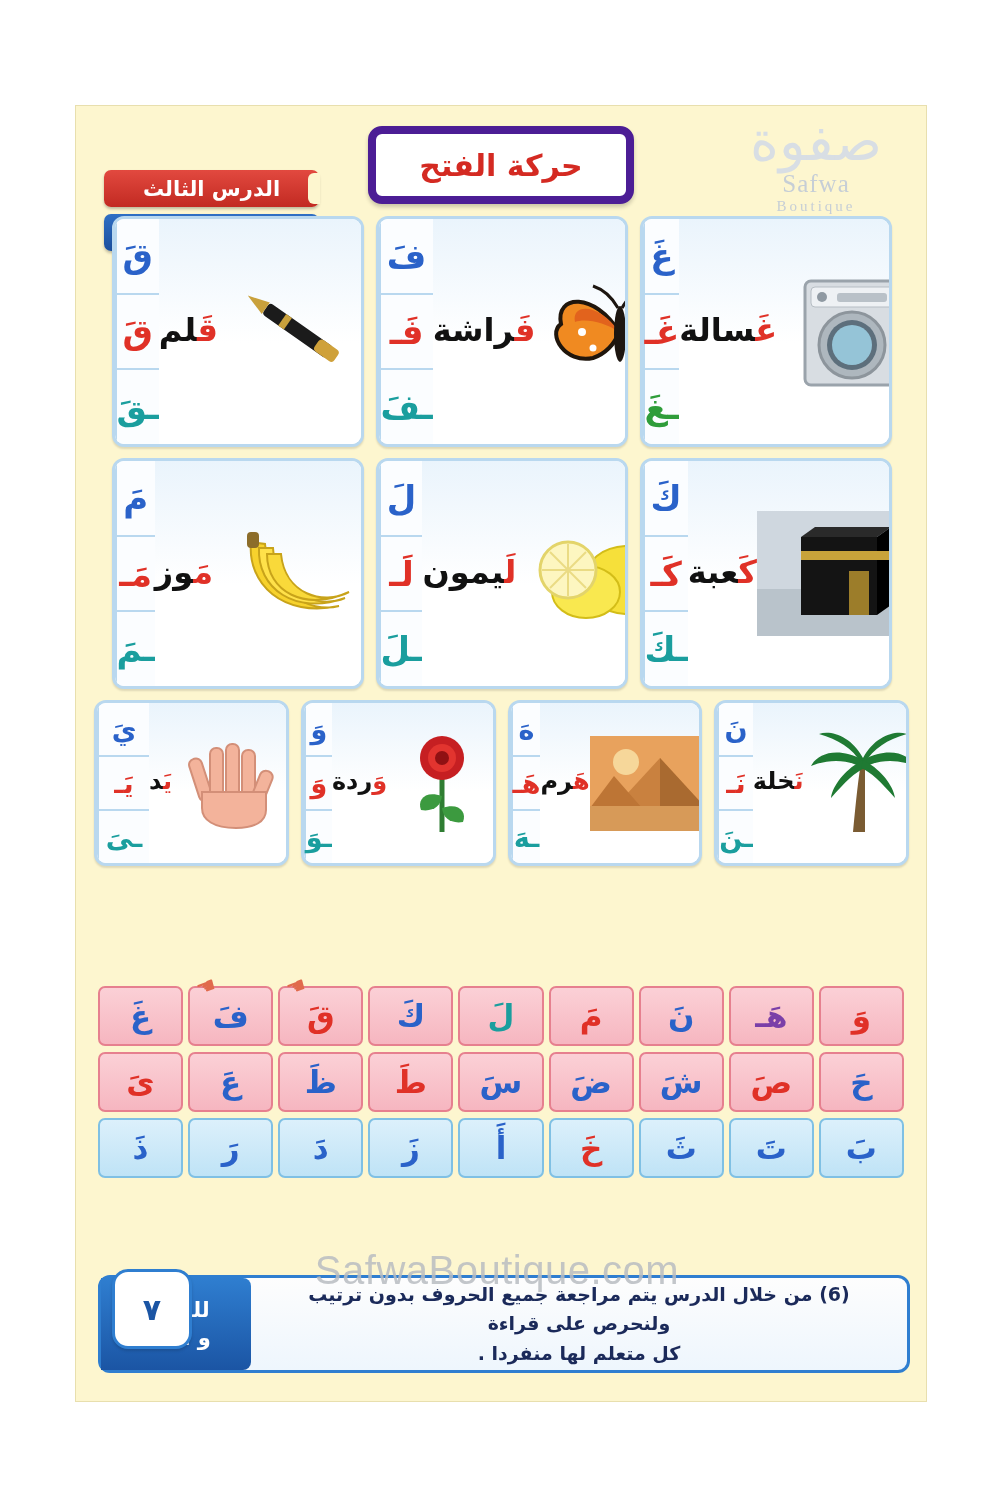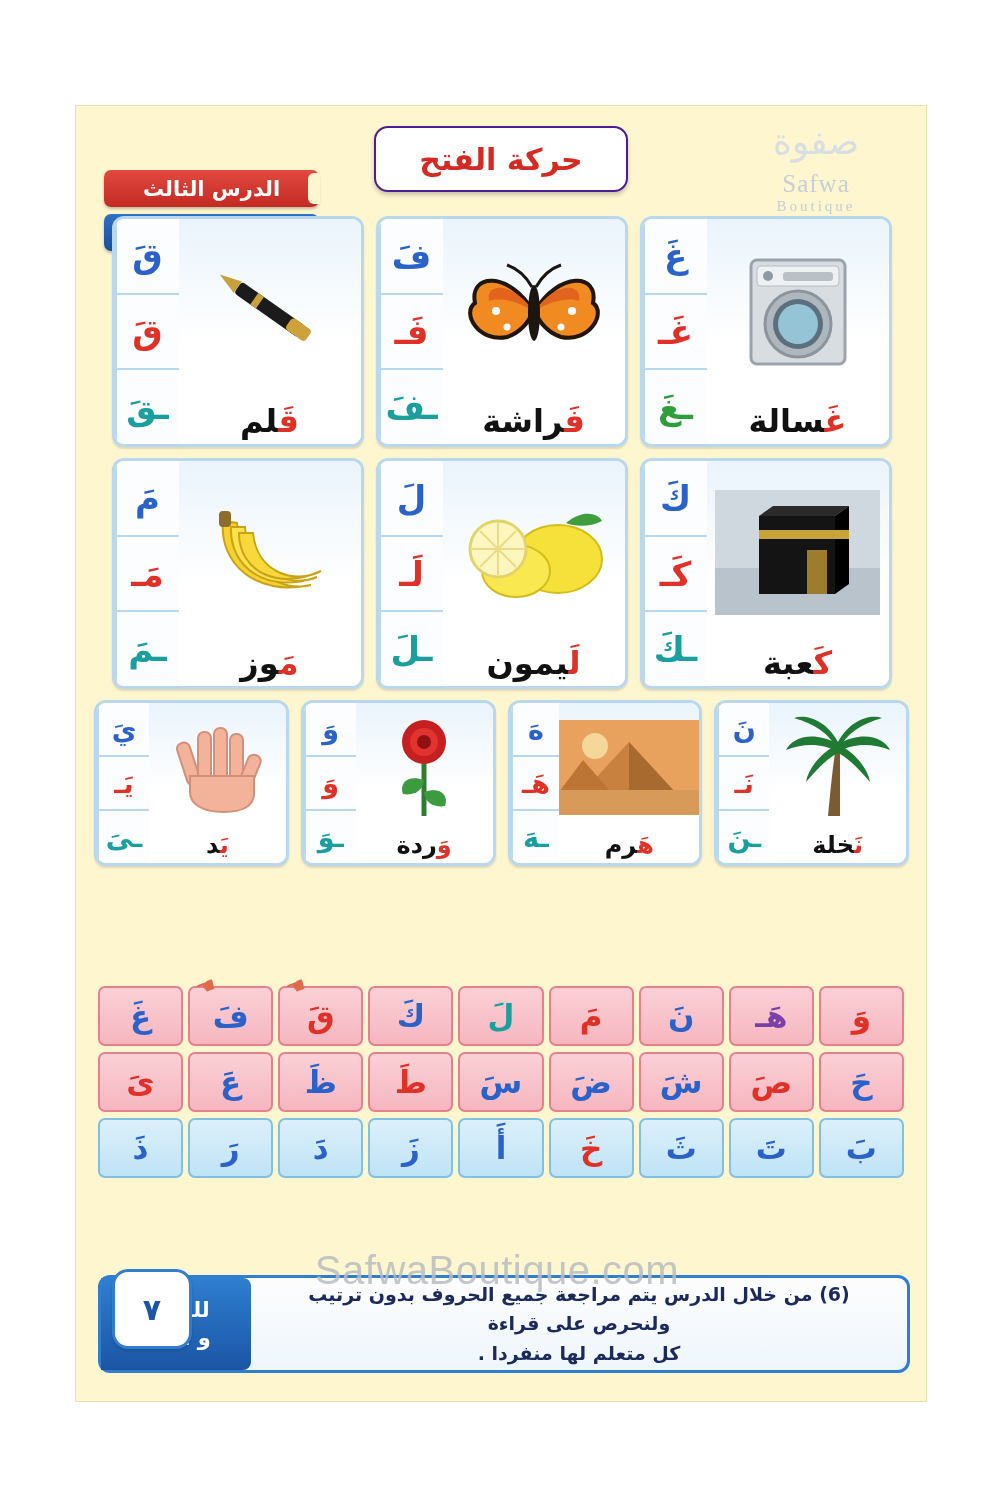--- a/index.html
+++ b/index.html
@@ -8,41 +8,41 @@
 
   .sheet{
     position:absolute;left:75px;top:105px;width:850px;height:1295px;
     background:#fdf6cf;border:1px solid #e8dfae;
   }
   
   .watermark-logo{
     position:absolute;right:0px;top:10px;width:220px;text-align:center;color:#cfd6dd;
     font-family:"Liberation Serif",serif;
   }
-  .wm-mark{font-size:36px;line-height:52px;color:#d8dee4;letter-spacing:-3px;}
+  .wm-mark{font-size:55px;line-height:52px;color:#d8dee4;letter-spacing:-3px;}
   .wm-name{font-size:25px;color:#c6ced6;letter-spacing:1px;margin-top:2px;}
   .wm-sub{font-size:15px;color:#c6ced6;letter-spacing:3px;}
 
   .lesson-tag{
     position:absolute;top:22px;width:215px;height:37px;border-radius:7px;
     display:flex;align-items:center;justify-content:center;
     color:#fff;font-weight:bold;font-size:21px;
     box-shadow:0 2px 3px rgba(0,0,0,.25);
     margin-top:42px;
   }
   .lesson-tag.red{left:28px;background:linear-gradient(180deg,#e2493f,#c22a22);}
   .lesson-tag.blue{left:28px;top:66px;background:linear-gradient(180deg,#2f6fc4,#1b4f9e);}
   .tag-notch{
     position:absolute;right:-1px;top:3px;width:12px;height:31px;background:#fdf6cf;
     border-radius:6px 0 0 6px;
   }
 
   .title-banner{
     position:absolute;left:50%;transform:translateX(-50%);top:20px;
-    width:250px;height:62px;background:#fff;border:2px solid #4c1d95;border-radius:14px;
+    width:250px;height:62px;background:#fff;border:8px solid #4c1d95;border-radius:14px;
     display:flex;align-items:center;justify-content:center;
     box-shadow:0 3px 4px rgba(0,0,0,.2);
   }
   .title-banner span{color:#d42a22;font-size:30px;font-weight:bold;}
 
   
   .grid{position:absolute;left:18px;top:110px;width:815px;}
   .row{display:flex;flex-direction:row-reverse;justify-content:center;gap:12px;margin-bottom:11px;}
 
   .card{
@@ -64,21 +64,21 @@
   }
   .card.small .letters div{font-size:27px;}
   .letters div:last-child{border-bottom:none;}
   .l-blue{color:#2a62c9;}
   .l-red{color:#e03127;}
   .l-teal{color:#1a9e9e;}
   .l-green{color:#2f9d3a;}
   .l-purple{color:#7a3fa8;}
 
   .pic{
-    flex:1;display:flex;flex-direction:column;align-items:center;justify-content:flex-end;
+    flex:1;display:flex;flex-direction:row;align-items:center;justify-content:flex-end;
     background:linear-gradient(180deg,#eaf4fc,#ffffff 55%);position:relative;
   }
   .pic .art{flex:1;width:100%;display:flex;align-items:center;justify-content:center;}
   .word{
     font-size:32px;font-weight:bold;color:#111;padding-bottom:4px;direction:rtl;
   }
   .card.small .word{font-size:24px;}
   .word .hl{color:#e03127;}
 
   

